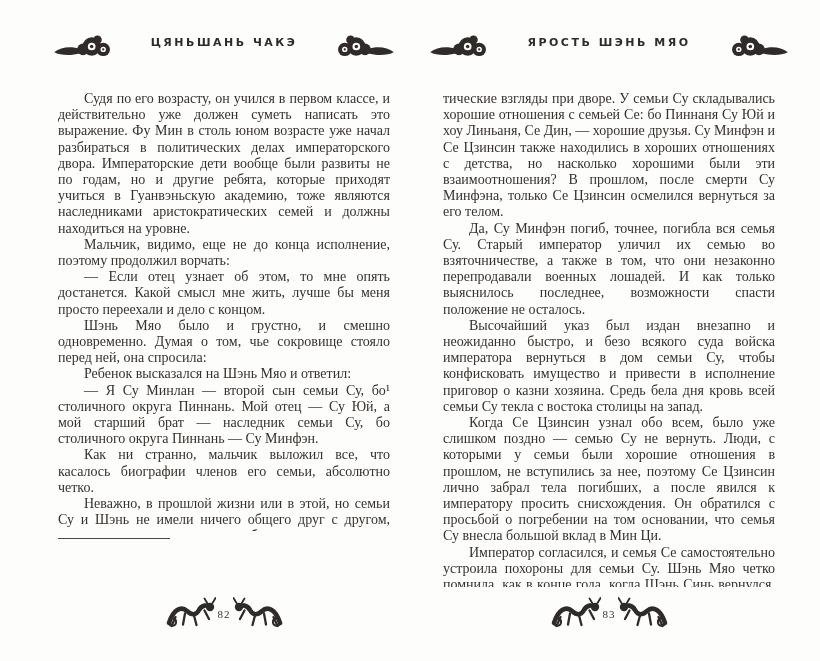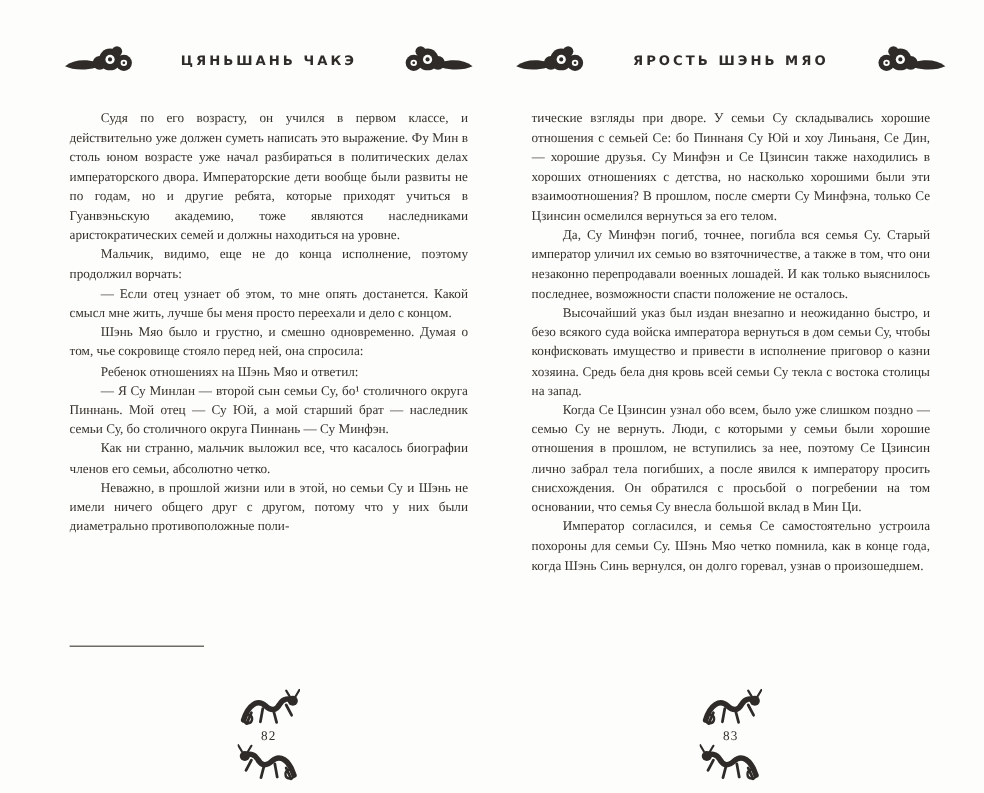--- a/index.html
+++ b/index.html
@@ -7,54 +7,54 @@
   body {
     background:#fdfdfc;
     font-family:"Liberation Serif","DejaVu Serif",serif;
     color:#36312b;
   }
   .spread { position:relative; width:820px; height:661px; display:flex; }
   .page { position:relative; width:410px; height:661px; }
 
   .running-head {
     position:absolute; top:34px; height:30px;
-    display:flex; align-items:center; justify-content:center; gap:36px;
+    display:flex; justify-content:center; gap:36px;
   }
   .page.left  .running-head, .page.left  .body-text, .page.left  .page-footer, .page.left .footnote { left:58px; width:332px; }
   .page.right .running-head, .page.right .body-text, .page.right .page-footer { left:33px; width:332px; }
 
   .running-head .title {
     font-family:"DejaVu Sans","Liberation Sans",sans-serif;
     font-weight:bold; font-size:11px; letter-spacing:2.5px;
     color:#2e2b28; white-space:nowrap; padding-top:2px;
   }
   .cloud { width:62px; height:25px; flex:0 0 auto; }
   .mirrored { transform:scaleX(-1); }
 
   .body-text {
     position:absolute; top:91px;
-    font-size:11px; line-height:16.2px;
+    font-size:14px; line-height:16.2px;
     text-align:justify; text-justify:inter-word;
   }
   .page.left  .body-text { max-height:440px; overflow:hidden; }
   .page.right .body-text { max-height:496px; overflow:hidden; }
   .body-text p { text-indent:26px; }
   .body-text p.continuation { text-indent:0; }
 
   .footnote {
     position:absolute; top:538px;
     font-size:11.6px; line-height:15.5px; text-align:justify;
     color:#3b362f;
   }
   .footnote-divider { width:112px; border-top:1px solid #4d4840; margin-bottom:8px; }
   .footnote sup { font-size:8px; margin-right:5px; }
 
   .page-footer {
     position:absolute; top:595px; height:38px;
-    display:flex; align-items:center; justify-content:center; flex-direction:column;
+    display:flex; align-items:center; justify-content:center; 
   }
   .page-number { font-size:11px; letter-spacing:1px; color:#36312b; padding:0 2px; }
   .dragon { width:52px; height:34px; flex:0 0 auto; }
 
   .ink { fill:#2e2b28; }
   .paper { fill:#fdfdfc; }
   .ink-line { stroke:#2e2b28; fill:none; }
 </style>
 </head>
 <body>
@@ -93,21 +93,21 @@
       <svg class="cloud mirrored" viewBox="0 0 64 26">
           <use href="#cloud-shape"></use>
         </svg>
     </div>
 
     <div class="body-text">
       <p>Судя по его возрасту, он учился в первом классе, и действительно уже должен суметь написать это выражение. Фу Мин в столь юном возрасте уже начал разбираться в политических делах императорского двора. Императорские дети вообще были развиты не по годам, но и другие ребята, которые приходят учиться в Гуанвэньскую академию, тоже являются наследниками аристократических семей и должны находиться на уровне.</p>
       <p>Мальчик, видимо, еще не до конца исполнение, поэтому продолжил ворчать:</p>
       <p>— Если отец узнает об этом, то мне опять достанется. Какой смысл мне жить, лучше бы меня просто переехали и дело с концом.</p>
       <p>Шэнь Мяо было и грустно, и смешно одновременно. Думая о том, чье сокровище стояло перед ней, она спросила:</p>
-      <p>Ребенок отношениях на Шэнь Мяо и ответил:</p>
+      <p>Ребенок высказался на Шэнь Мяо и ответил:</p>
       <p>— Я Су Минлан — второй сын семьи Су, бо¹ столичного округа Пиннань. Мой отец — Су Юй, а мой старший брат — наследник семьи Су, бо столичного округа Пиннань — Су Минфэн.</p>
       <p>Как ни странно, мальчик выложил все, что касалось биографии членов его семьи, абсолютно четко.</p>
       <p>Неважно, в прошлой жизни или в этой, но семьи Су и Шэнь не имели ничего общего друг с другом, потому что у них были диаметрально противоположные поли-</p>
     </div>
 
     <div class="footnote">
       <div class="footnote-divider"></div>
     </div>
 
     <div class="page-footer">

